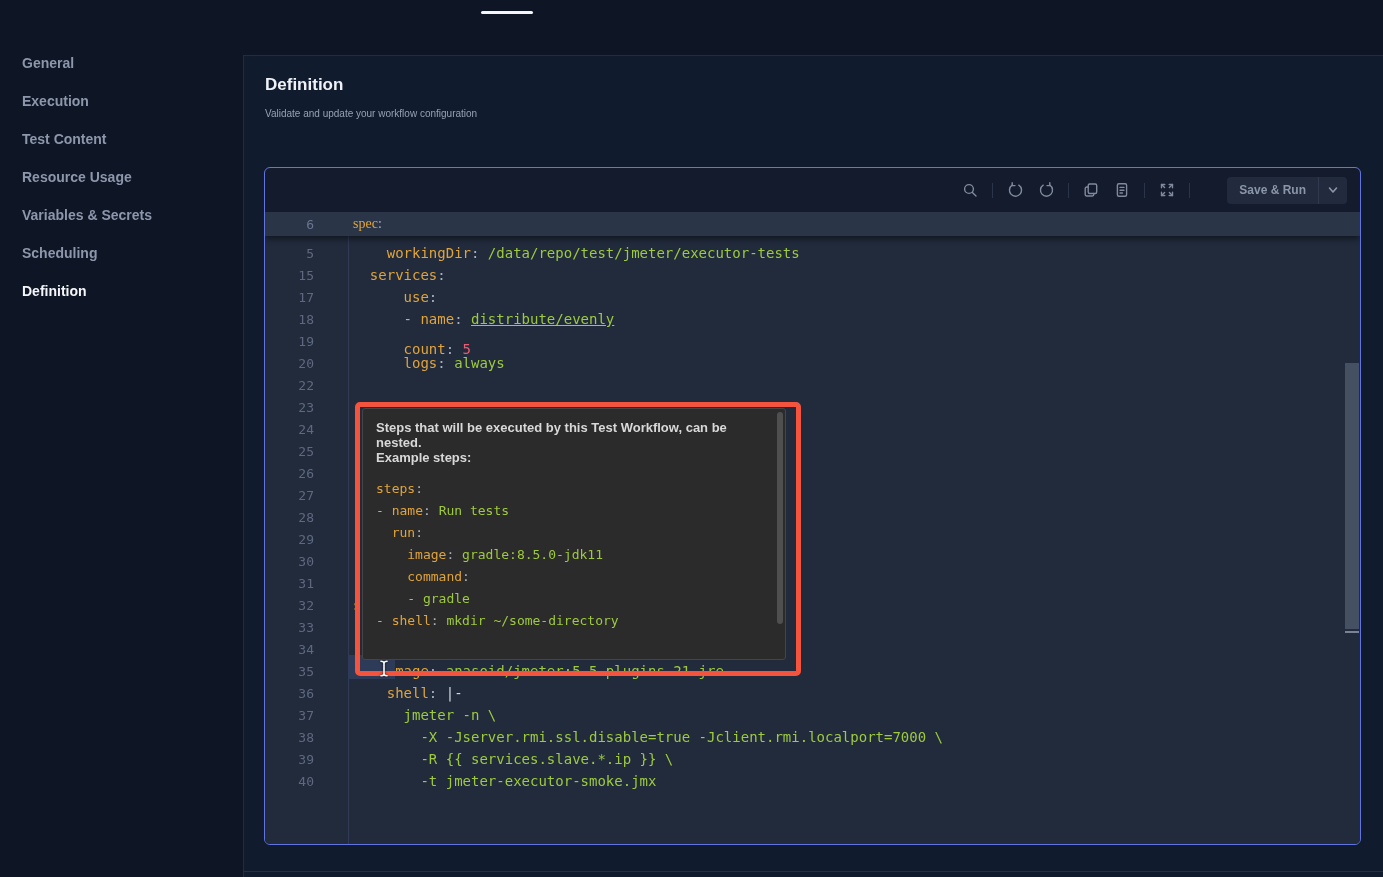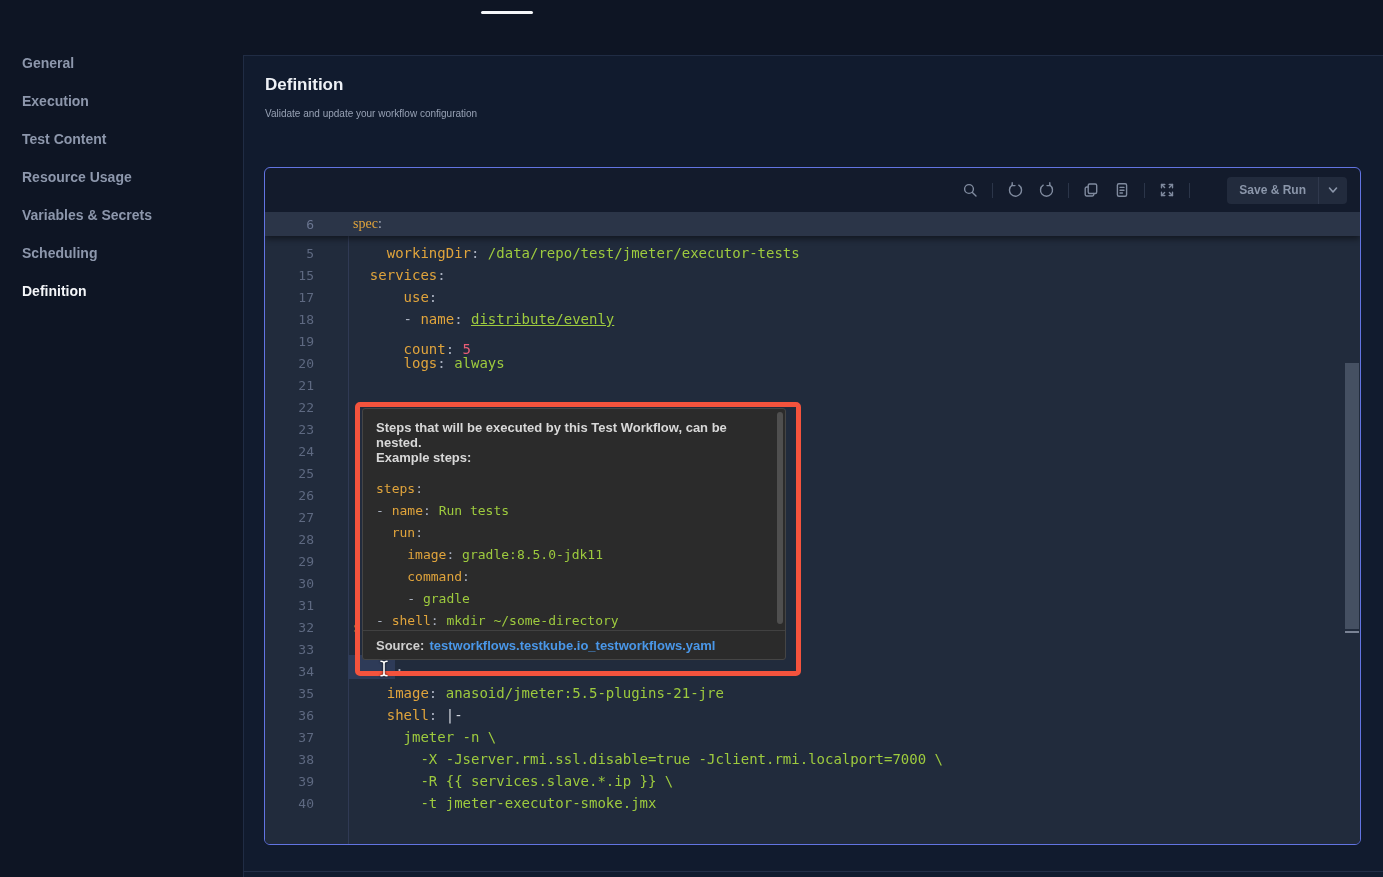--- a/index.html
+++ b/index.html
@@ -206,21 +206,20 @@
   <div class="code-area">
     <div class="indent-guide"></div>
     <div class="abs word-highlight" style="position:absolute; left:83px; top:443px; width:47px; height:24px;"></div>
     <div class="code-rows" id="code-rows">
         <div class="crow"><span class="gut">5</span><span class="src" style="padding-left: 4ch;"><span class="seg-key">workingDir</span><span class="seg-punc">: </span><span class="seg-val">/data/repo/test/jmeter/executor-tests</span></span></div>
         <div class="crow"><span class="gut">15</span><span class="src" style="padding-left: 2ch;"><span class="seg-key">services</span><span class="seg-punc">:</span></span></div>
         <div class="crow"><span class="gut">17</span><span class="src" style="padding-left: 6ch;"><span class="seg-key">use</span><span class="seg-punc">:</span></span></div>
         <div class="crow"><span class="gut">18</span><span class="src" style="padding-left: 6ch;"><span class="seg-punc">- </span><span class="seg-key">name</span><span class="seg-punc">: </span><span class="seg-link">distribute/evenly</span></span></div>
         <div class="crow"><span class="gut">19</span><span class="src" style="padding-left: 6ch; margin-top: 16px;"><span class="seg-key">count</span><span class="seg-punc">: </span><span class="seg-num">5</span></span></div>
         <div class="crow"><span class="gut">20</span><span class="src" style="padding-left: 6ch;"><span class="seg-key">logs</span><span class="seg-punc">: </span><span class="seg-val">always</span></span></div>
-        <div class="crow"><span class="gut">21</span><span class="src" style="padding-left: 0ch;"></span></div>
         <div class="crow"><span class="gut">22</span><span class="src" style="padding-left: 0ch;"></span></div>
         <div class="crow"><span class="gut">23</span><span class="src" style="padding-left: 0ch;"></span></div>
         <div class="crow"><span class="gut">24</span><span class="src" style="padding-left: 0ch;"></span></div>
         <div class="crow"><span class="gut">25</span><span class="src" style="padding-left: 0ch;"></span></div>
         <div class="crow"><span class="gut">26</span><span class="src" style="padding-left: 0ch;"></span></div>
         <div class="crow"><span class="gut">27</span><span class="src" style="padding-left: 0ch;"></span></div>
         <div class="crow"><span class="gut">28</span><span class="src" style="padding-left: 0ch;"></span></div>
         <div class="crow"><span class="gut">29</span><span class="src" style="padding-left: 0ch;"></span></div>
         <div class="crow"><span class="gut">30</span><span class="src" style="padding-left: 0ch;"></span></div>
         <div class="crow"><span class="gut">31</span><span class="src" style="padding-left: 0ch;"></span></div>
@@ -245,24 +244,20 @@
   <div class="tt-example">Example steps:</div>
   <div class="tt-code" id="tt-code">
       <div class="crow"><span class="src" style="padding-left: 0ch; margin-left: 0px;"><span class="seg-key">steps</span><span class="seg-punc">:</span></span></div>
       <div class="crow"><span class="src" style="padding-left: 0ch; margin-left: 0px;"><span class="seg-punc">- </span><span class="seg-key">name</span><span class="seg-punc">: </span><span class="seg-val">Run tests</span></span></div>
       <div class="crow"><span class="src" style="padding-left: 2ch; margin-left: 0px;"><span class="seg-key">run</span><span class="seg-punc">:</span></span></div>
       <div class="crow"><span class="src" style="padding-left: 4ch; margin-left: 0px;"><span class="seg-key">image</span><span class="seg-punc">: </span><span class="seg-val">gradle:8.5.0-jdk11</span></span></div>
       <div class="crow"><span class="src" style="padding-left: 4ch; margin-left: 0px;"><span class="seg-key">command</span><span class="seg-punc">:</span></span></div>
       <div class="crow"><span class="src" style="padding-left: 4ch; margin-left: 0px;"><span class="seg-punc">- </span><span class="seg-val">gradle</span></span></div>
       <div class="crow"><span class="src" style="padding-left: 0ch; margin-left: 0px;"><span class="seg-punc">- </span><span class="seg-key">shell</span><span class="seg-punc">: </span><span class="seg-val">mkdir ~/some-directory</span></span></div>
     </div>
-  <div class="tt-source">
-    <span class="s-lbl">Source:</span>
-    <span class="s-link">testworkflows.testkube.io_testworkflows.yaml</span>
-  </div>
   <div class="tt-scrollbar"></div>
 </div>
 
 <div class="abs red-box"></div>
 
 <div class="abs mouse-cursor">
   <svg width="16" height="19" viewBox="0 0 16 19">
     <g stroke="#ffffff" stroke-width="1.6" fill="none" stroke-linecap="round">
       <path d="M8 3.5 L8 15.5"></path>
       <path d="M5 2.2 C6.5 2.2 7.5 2.8 8 3.5 C8.5 2.8 9.5 2.2 11 2.2"></path>

